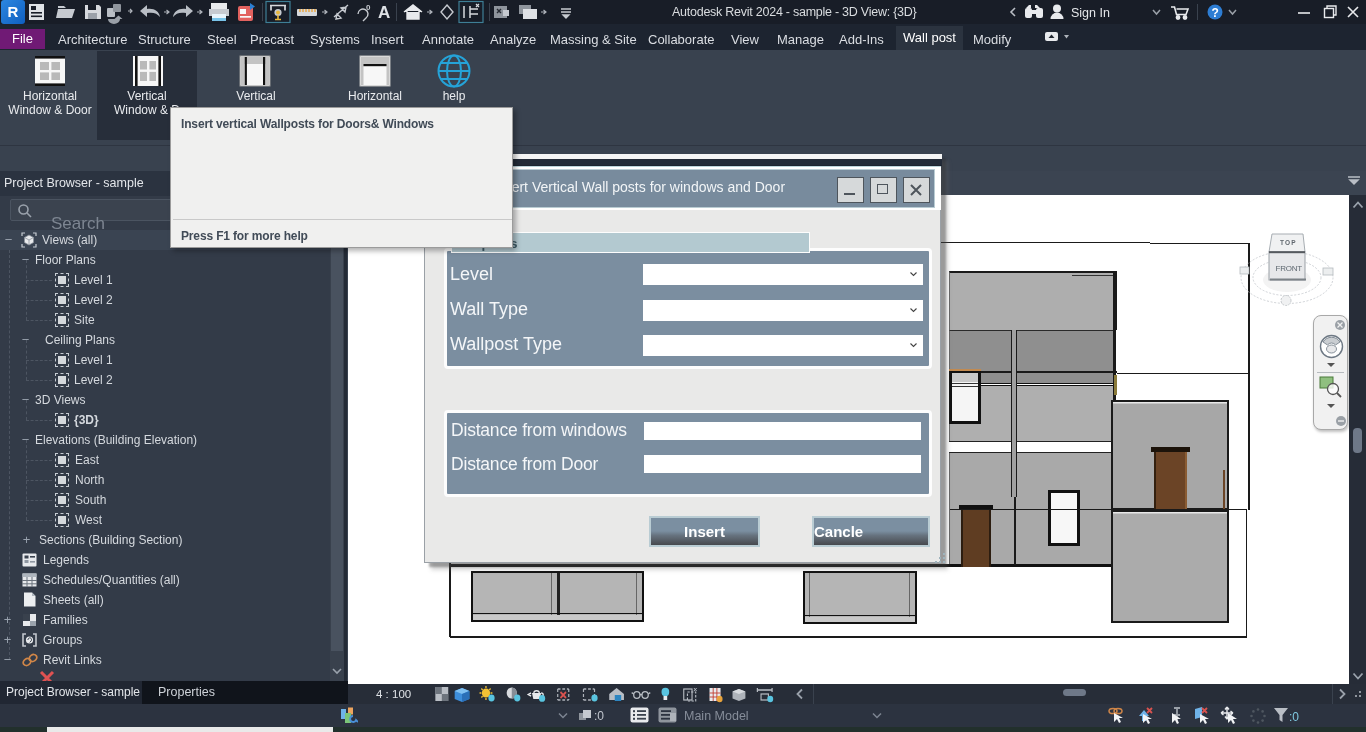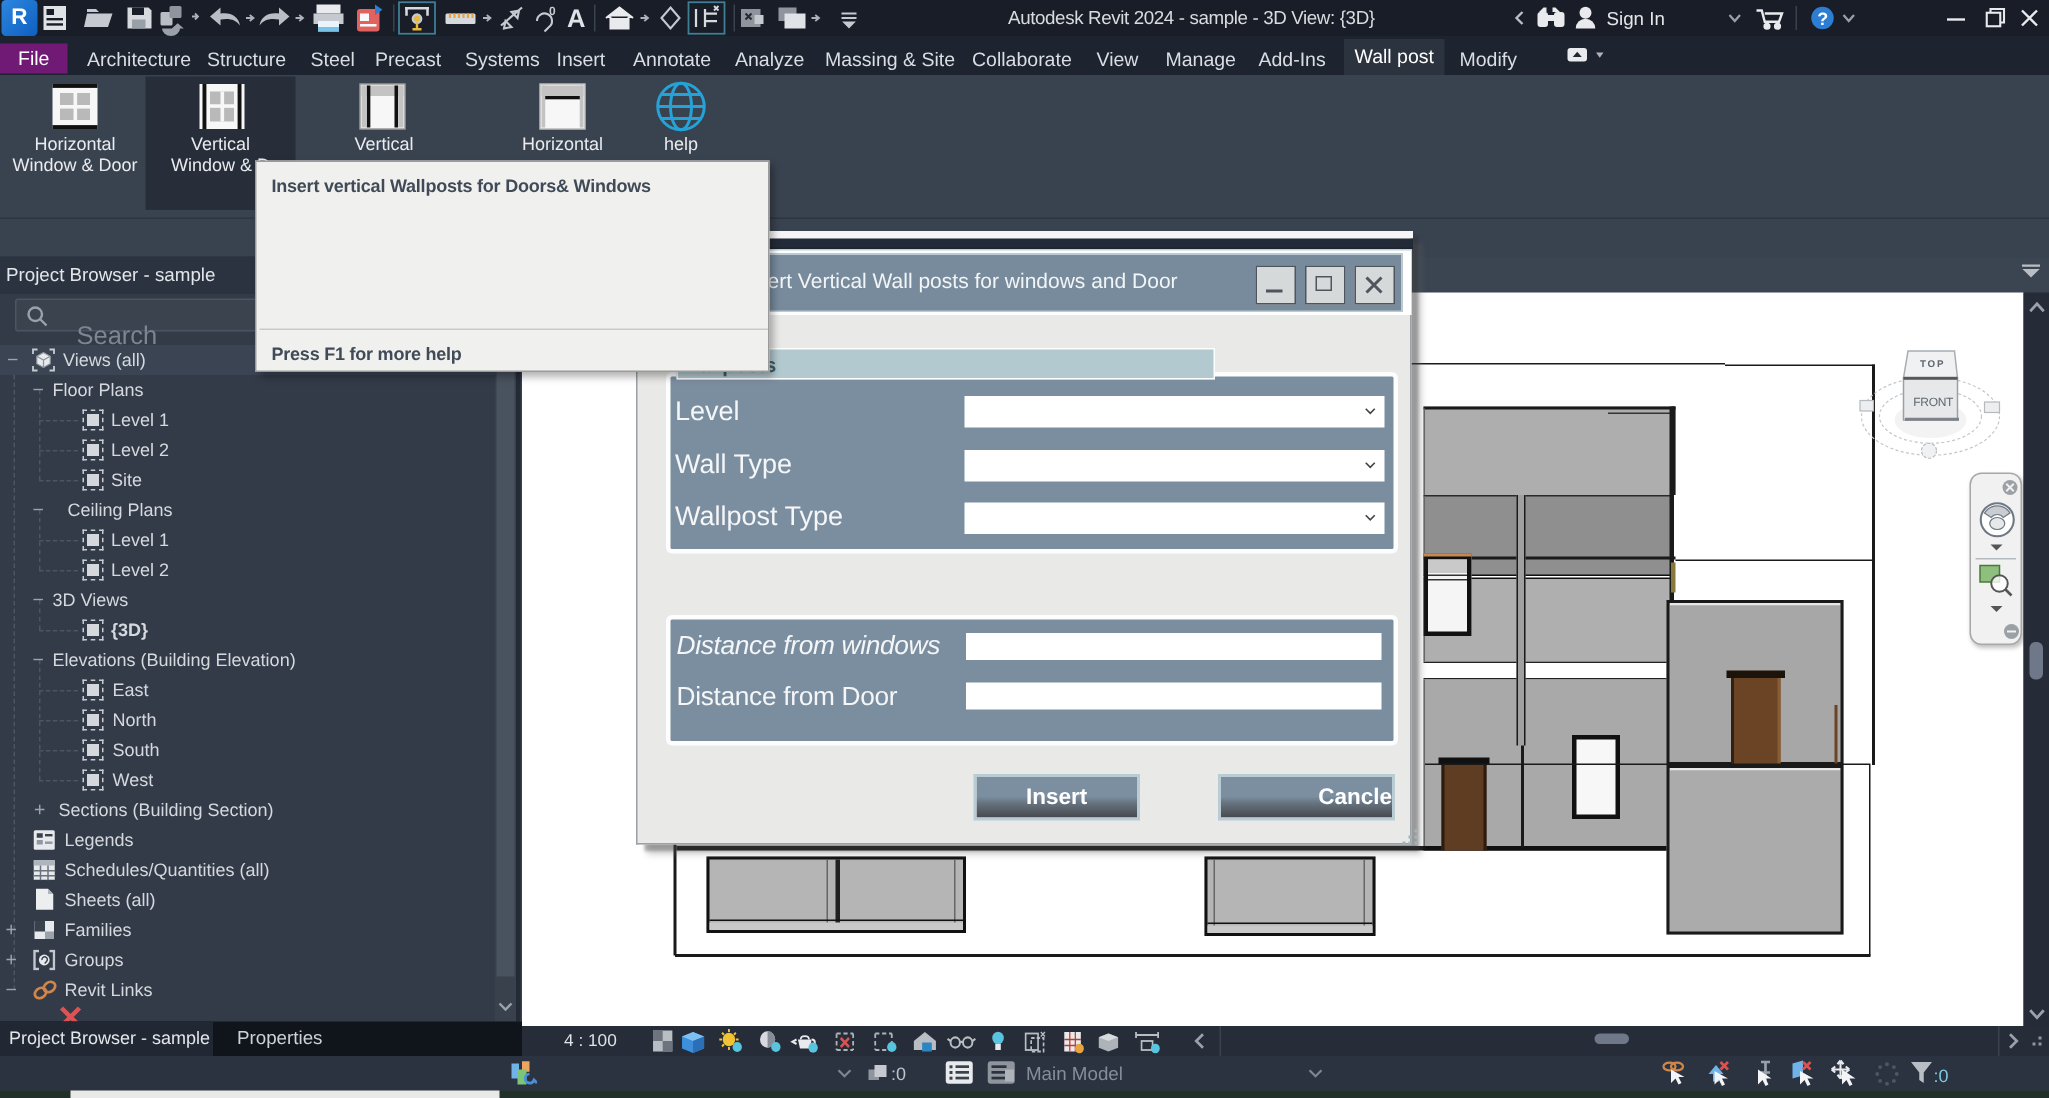--- a/index.html
+++ b/index.html
@@ -884,31 +884,31 @@
 
   <div class="abs" style="left:218px;top:180.5px;width:280px;height:21px;background:#fff;">
     <svg class="abs" style="left:266px;top:7px;" width="9" height="7" viewBox="0 0 9 7">
           <path d="M1.5 1.5 l3 3 3 -3" stroke="#444" stroke-width="1.1" fill="none"></path>
         </svg>
   </div>
 
   <div class="abs" style="left:19px;top:256px;width:488px;height:87px;background:#7b8ea0;border:3px solid #fdfdfd;border-radius:4px;"></div>
 
 
-  <div class="abs" style="left:26px;top:266px;color:#f4f6f8;font-size:17.5px;letter-spacing:-0.2px;font-style:italic;">Distance from windows</div>
+  <div class="abs" style="left:26px;top:266px;color:#f4f6f8;font-size:17.5px;letter-spacing:-0.2px;">Distance from windows</div>
 
   <div class="abs" style="left:219px;top:268px;width:277px;height:18px;background:#fff;"></div>
 
   <div class="abs" style="left:26px;top:300px;color:#f4f6f8;font-size:17.5px;letter-spacing:-0.2px;">Distance from Door</div>
 
   <div class="abs" style="left:219px;top:301px;width:277px;height:18px;background:#fff;"></div>
 
   <div class="abs" style="left:224px;top:362px;width:111px;height:31px;background:linear-gradient(#7b8fa1 0%,#7b8fa1 48%,#66727e 65%,#47494e 100%);border:2px solid #b9ccd3;color:#fff;font-weight:bold;font-size:15px;text-align:center;line-height:27px;">Insert</div>
 
-  <div class="abs" style="left:387px;top:362px;width:118px;height:31px;background:linear-gradient(#7b8fa1 0%,#7b8fa1 48%,#66727e 65%,#47494e 100%);border:2px solid #b9ccd3;color:#fff;font-weight:bold;font-size:15px;text-align:right;line-height:27px;">Cancle</div>
+  <div class="abs" style="left:387px;top:362px;width:118px;height:31px;background:linear-gradient(#7b8fa1 0%,#7b8fa1 48%,#66727e 65%,#47494e 100%);border:2px solid #b9ccd3;color:#fff;font-weight:bold;font-size:15px;text-align:left;line-height:27px;">Cancle</div>
 
   <svg class="abs" style="left:508px;top:397px;" width="14" height="14" viewBox="0 0 14 14">
         <g fill="#9fb4bd">
           <rect x="10" y="10" width="2" height="2"></rect>
           <rect x="6" y="10" width="2" height="2"></rect>
           <rect x="2" y="10" width="2" height="2"></rect>
           <rect x="10" y="6" width="2" height="2"></rect>
           <rect x="6" y="6" width="2" height="2"></rect>
           <rect x="10" y="2" width="2" height="2"></rect>
         </g>

